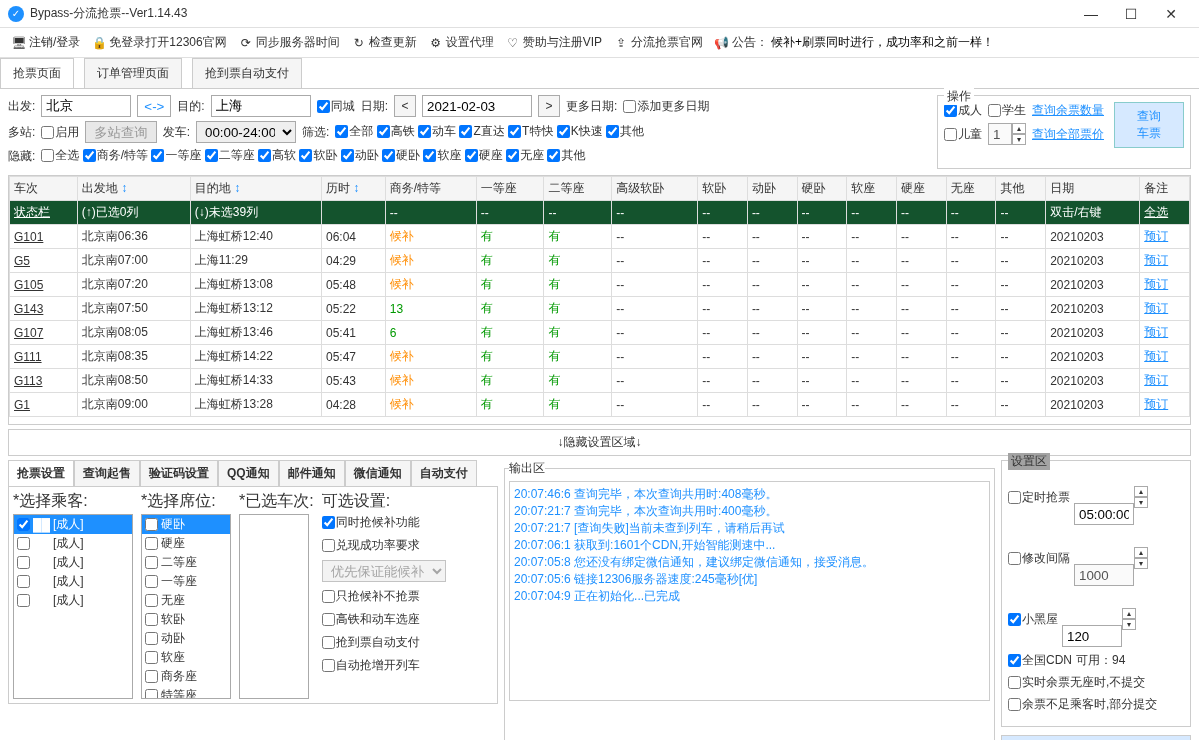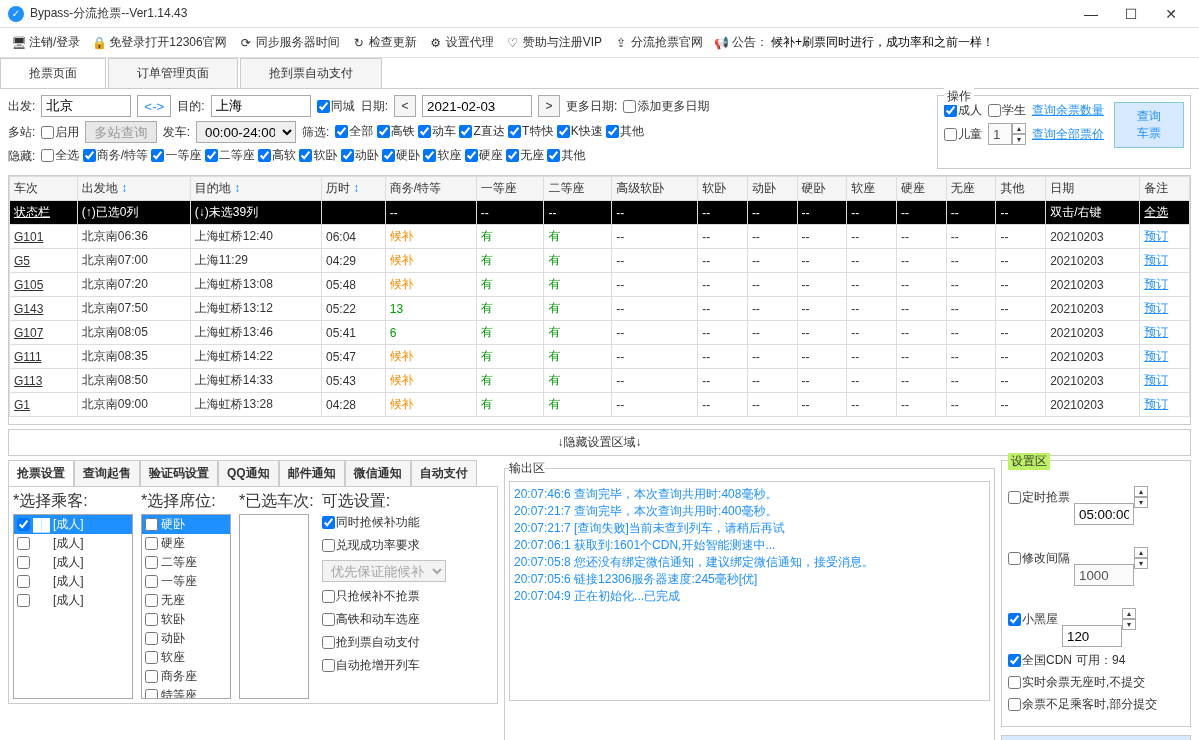--- a/index.html
+++ b/index.html
@@ -6,58 +6,58 @@
 body { font-size: 12px; background: #fff; color: #333; width: 1199px; height: 740px; overflow: hidden; }
 .titlebar { height: 28px; display: flex; align-items: center; padding: 0 8px; border-bottom: 1px solid #e0e0e0; }
 .titlebar .logo { width: 16px; height: 16px; border-radius: 50%; background: #1e90ff; margin-right: 6px; display: flex; align-items: center; justify-content: center; color: #fff; font-size: 10px; }
 .titlebar .title { flex: 1; font-size: 12px; }
 .titlebar .ctrl { width: 40px; text-align: center; font-size: 14px; cursor: pointer; }
 .menubar { height: 30px; display: flex; align-items: center; padding: 0 8px; gap: 4px; border-bottom: 1px solid #e0e0e0; }
 .menubar .item { display: flex; align-items: center; gap: 3px; padding: 2px 4px; cursor: pointer; }
 .menubar .ico { width: 14px; height: 14px; display: inline-flex; align-items: center; justify-content: center; }
 .menubar .notice { color: #000000; }
 .tabs { display: flex; border-bottom: 1px solid #ccc; }
-.tabs .tab { padding: 6px 28px; border: 1px solid #ccc; border-bottom: none; margin-right: 2px; background: #f5f5f5; cursor: pointer; }
+.tabs .tab { padding: 6px 12px; border: 1px solid #ccc; border-bottom: none; margin-right: 10px; background: #f5f5f5; cursor: pointer; }
 .tabs .tab.active { background: #fff; }
 .search-area { padding: 6px 8px; }
 .row { display: flex; align-items: center; gap: 6px; margin-bottom: 4px; }
 .row label { white-space: nowrap; }
 .tinput { border: 1px solid #aaa; height: 22px; padding: 0 4px; }
 .swap { background: #fff; border: 1px solid #aaa; color: #1e90ff; padding: 0 6px; height: 22px; cursor: pointer; }
 .btn { border: 1px solid #aaa; background: #f0f0f0; padding: 2px 8px; height: 22px; cursor: pointer; }
 .btn.disabled { color: #999; background: #e8e8e8; }
 .cb { display: inline-flex; align-items: center; gap: 1px; }
 .cb input { width: 13px; height: 13px; }
 .link { color: #1e90ff; cursor: pointer; text-decoration: underline; }
 .op-box { border: 1px solid #ccc; padding: 6px; position: relative; margin-left: auto; display: flex; gap: 10px; align-items: flex-start; }
 .op-box .legend { position: absolute; top: -8px; left: 6px; background: #fff; padding: 0 3px; }
 .big-btn { background: #d6e9ff; border: 1px solid #8cc; color: #1e90ff; width: 70px; height: 46px; display: flex; align-items: center; justify-content: center; text-align: center; cursor: pointer; white-space: pre-line; }
 .main-search { display: flex; gap: 8px; }
 .search-left { flex: 1; }
 .table-wrap { border: 1px solid #ccc; margin: 0 8px; height: 250px; overflow-y: scroll; }
 table { width: 100%; border-collapse: collapse; }
 th, td { border: 1px solid #ddd; padding: 3px 4px; text-align: left; white-space: nowrap; font-size: 12px; }
 th { background: #f5f5f5; font-weight: normal; }
-tr.status-row td { background: #000000; color: #fff; }
+tr.status-row td { background: #14532d; color: #fff; }
 .green { color: #009900; }
 .orange { color: #ff8c00; }
 .sort { color: #1e90ff; }
 .hide-bar { text-align: center; padding: 4px; border: 1px solid #ccc; margin: 4px 8px; cursor: pointer; }
 .bottom { display: flex; gap: 6px; padding: 0 8px; }
 .bottom-tabs { display: flex; border-bottom: 1px solid #ccc; }
 .bottom-tabs .tab { padding: 4px 8px; border: 1px solid #ccc; border-bottom: none; background: #f5f5f5; cursor: pointer; font-size: 12px; font-weight: bold; }
 .bottom-tabs .tab.active { background: #fff; }
 .panel { border: 1px solid #ccc; padding: 4px; }
 .listbox { border: 1px solid #aaa; height: 185px; overflow-y: scroll; width: 120px; }
 .listbox .li { display: flex; align-items: center; gap: 3px; padding: 1px 3px; }
 .listbox .li.sel { background: #1e90ff; color: #fff; }
 .output { border: 1px solid #ccc; height: 220px; overflow-y: auto; padding: 4px; font-size: 12px; }
 .output .line { color: #1e90ff; }
 .settings-box { position: relative; border: 1px solid #ccc; padding: 8px 6px; min-width: 180px; }
-.settings-box .legend { position: absolute; top: -8px; left: 6px; background: #bef264; padding: 0 3px; }
+.settings-box .legend { position: absolute; top: -8px; left: 6px; background: #a3a3a3; padding: 0 3px; }
 .srow { display: flex; align-items: center; gap: 4px; margin-bottom: 5px; }
 .srow .tinput { width: 60px; margin-top: 34px; }
 .start-btn { background: #d6e9ff; border: 1px solid #ccc; color: #1e90ff; font-weight: bold; text-align: center; padding: 12px 0; margin-top: 8px; cursor: pointer; }
 .sec-title { font-size: 16px; margin-bottom: 2px; }
 .flex-cols { display: flex; gap: 8px; }
 fieldset.out { border: 1px solid #ccc; padding: 4px; flex: 1; }
 fieldset.out legend { font-size: 12px; }
 .spin { display: inline-flex; align-items: center; }
 .spin .sp { display: flex; flex-direction: column; }
 .spin .sp div { border: 1px solid #aaa; width: 14px; height: 11px; font-size: 8px; text-align: center; line-height: 9px; cursor: pointer; }

